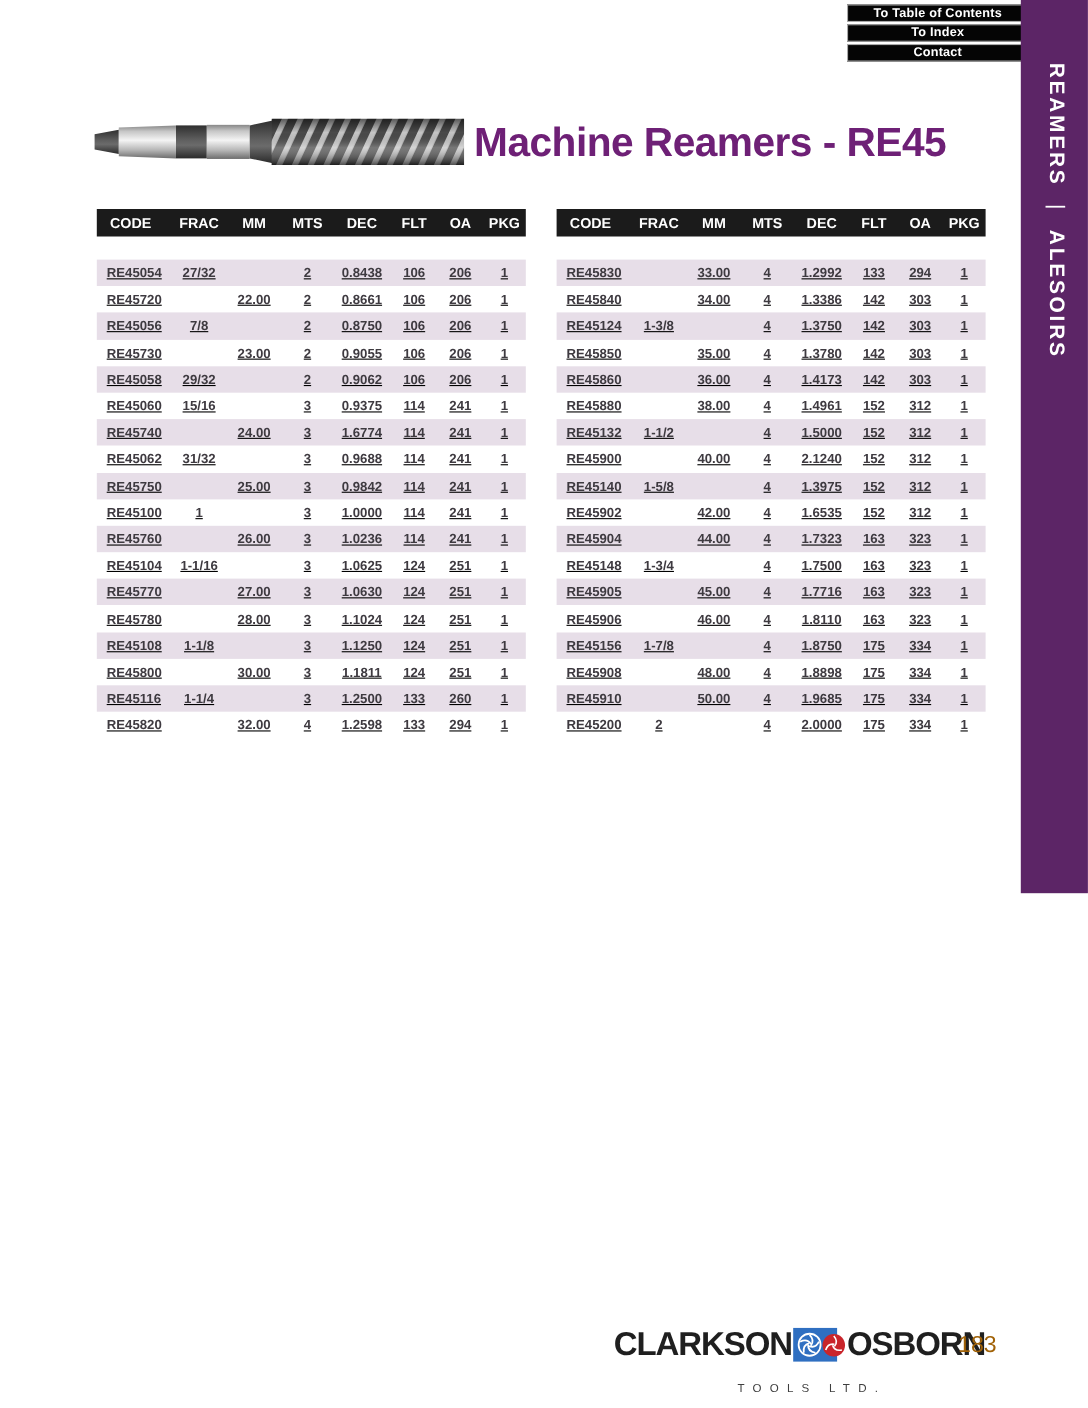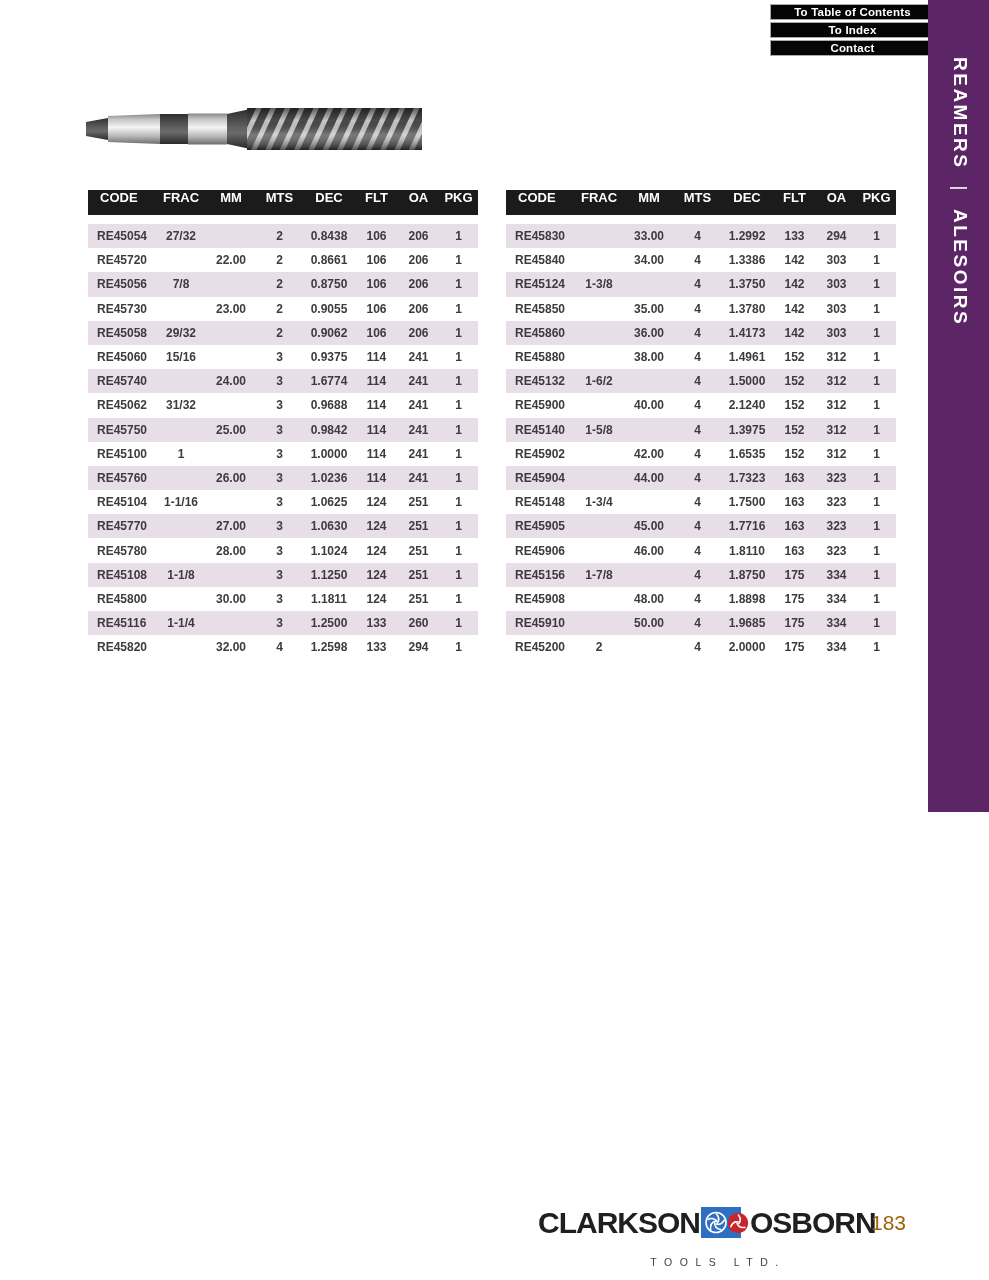--- a/index.html
+++ b/index.html
@@ -40,35 +40,35 @@
     font-size: 37px; font-weight: bold; color: #6e2076; letter-spacing: -0.5px;
     white-space: nowrap;
   }
 
   
   .dtable { position: absolute; top: 190px; width: 390px; }
   .dtable.left  { left: 88px; }
   .dtable.right { left: 506px; }
   .thead {
     display: flex; height: 25px; background: #1b1b1b;
-    margin-bottom: 9px;
+    align-items: center; margin-bottom: 21px;
   }
   .thead .cell { color: #ffffff; font-size: 13px; font-weight: bold; }
-  .tr { display: flex; height: 24.2px; align-items: center; }
+  .tr { display: flex; height: 24.2px; align-items: center; text-decoration: underline; }
   .tr.stripe { background: #e7dee8; }
   .tr .cell { font-size: 12px; font-weight: bold; color: #3e3a40; }
   .cell { text-align: center; overflow: hidden; white-space: nowrap; }
   .c0 { width: 68px; text-align: left; padding-left: 9px; }
   .thead .c0 { padding-left: 12px; }
   .c1 { width: 50px; } .c2 { width: 50px; } .c3 { width: 47px; }
   .c4 { width: 52px; } .c5 { width: 43px; } .c6 { width: 41px; }
   .c7 { width: 39px; }
 
   
-  .footer { position: absolute; left: 538px; top: 1206px; }
+  .footer { position: absolute; left: 558px; top: 1206px; }
   .brand-row { display: flex; align-items: center; height: 32px; }
   .brand-word {
     font-size: 30px; font-weight: bold; color: #1f1f1f;
     letter-spacing: -1px; line-height: 31px;
   }
   .brand-logo { margin: 0 1px; }
   .tools-line {
     text-align: center; font-size: 10.5px; color: #3e3e3e;
     letter-spacing: 7.5px; margin-top: 18px; padding-left: 60px; width: 300px;
   }
@@ -122,20 +122,21 @@
     </defs>
     <polygon points="1,16 23,12 23,34 1,30" fill="url(#darkm)"></polygon>
     <polygon points="23,10 75,8 75,38 23,36" fill="url(#metal)"></polygon>
     <rect x="75" y="8" width="28" height="30" fill="url(#darkm)"></rect>
     <rect x="103" y="7.5" width="39" height="31" fill="url(#metal)"></rect>
     <polygon points="142,8 163,3.5 163,42.5 142,38" fill="url(#darkm)"></polygon>
     <rect x="162" y="2" width="175" height="42" fill="url(#flutes)"></rect>
     <rect x="162" y="2" width="175" height="42" fill="url(#shade)"></rect>
   </svg>
 
+  <div class="page-title">Machine Reamers - RE45</div>
 
   <div class="dtable left">
     <div class="thead">
         <div class="cell c0">CODE</div>
         <div class="cell c1">FRAC</div>
         <div class="cell c2">MM</div>
         <div class="cell c3">MTS</div>
         <div class="cell c4">DEC</div>
         <div class="cell c5">FLT</div>
         <div class="cell c6">OA</div>
@@ -392,21 +393,21 @@
           <div class="cell c1"></div>
           <div class="cell c2">38.00</div>
           <div class="cell c3">4</div>
           <div class="cell c4">1.4961</div>
           <div class="cell c5">152</div>
           <div class="cell c6">312</div>
           <div class="cell c7">1</div>
         </div>
         <div class="tr stripe">
           <div class="cell c0">RE45132</div>
-          <div class="cell c1">1-6/2</div>
+          <div class="cell c1">1-1/2</div>
           <div class="cell c2"></div>
           <div class="cell c3">4</div>
           <div class="cell c4">1.5000</div>
           <div class="cell c5">152</div>
           <div class="cell c6">312</div>
           <div class="cell c7">1</div>
         </div>
         <div class="tr">
           <div class="cell c0">RE45900</div>
           <div class="cell c1"></div>

